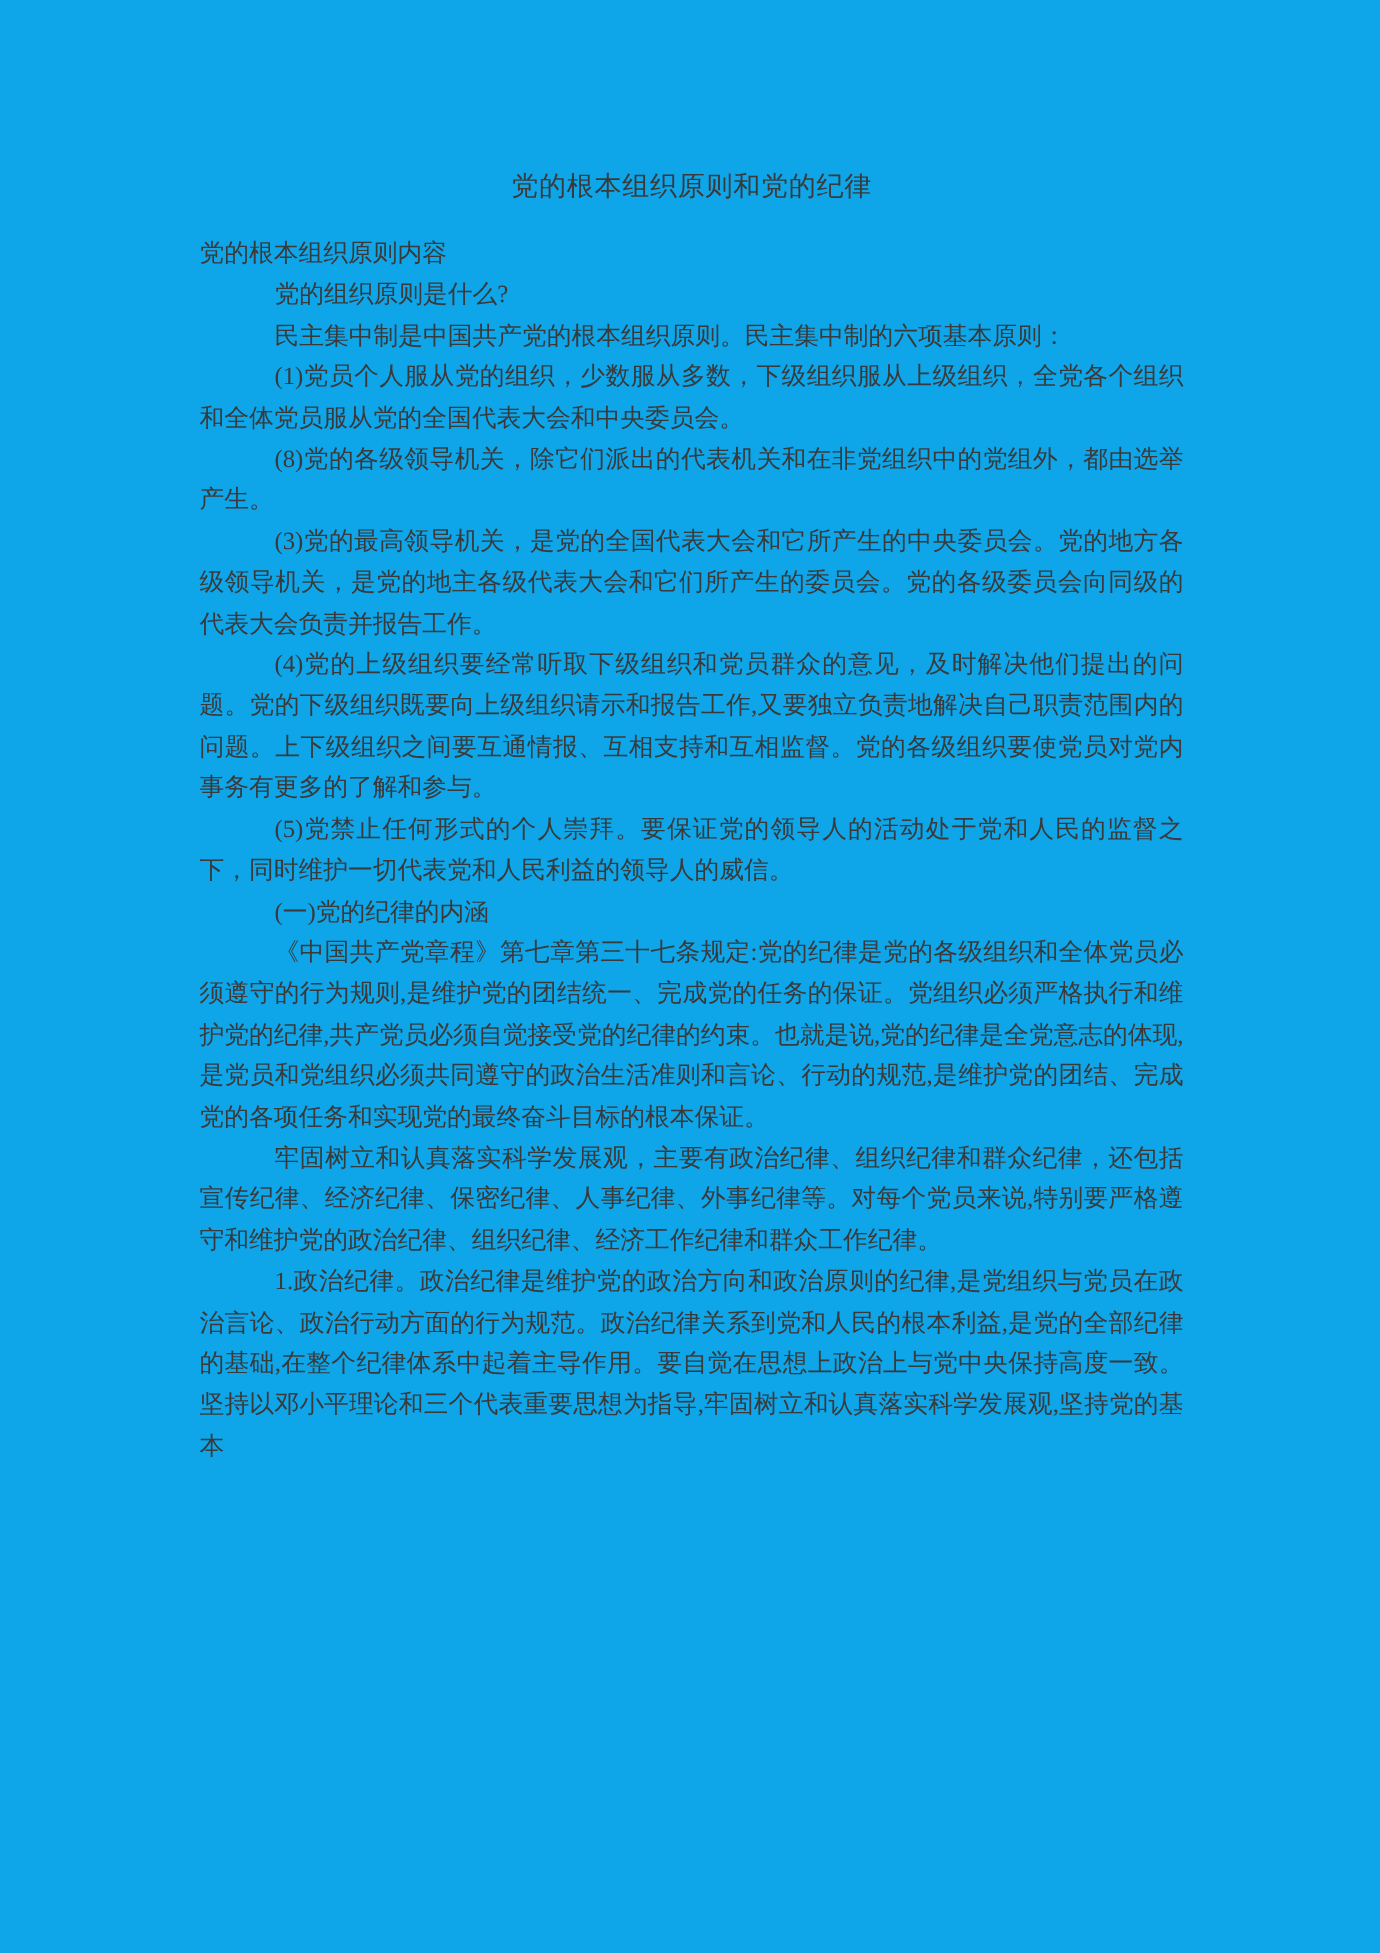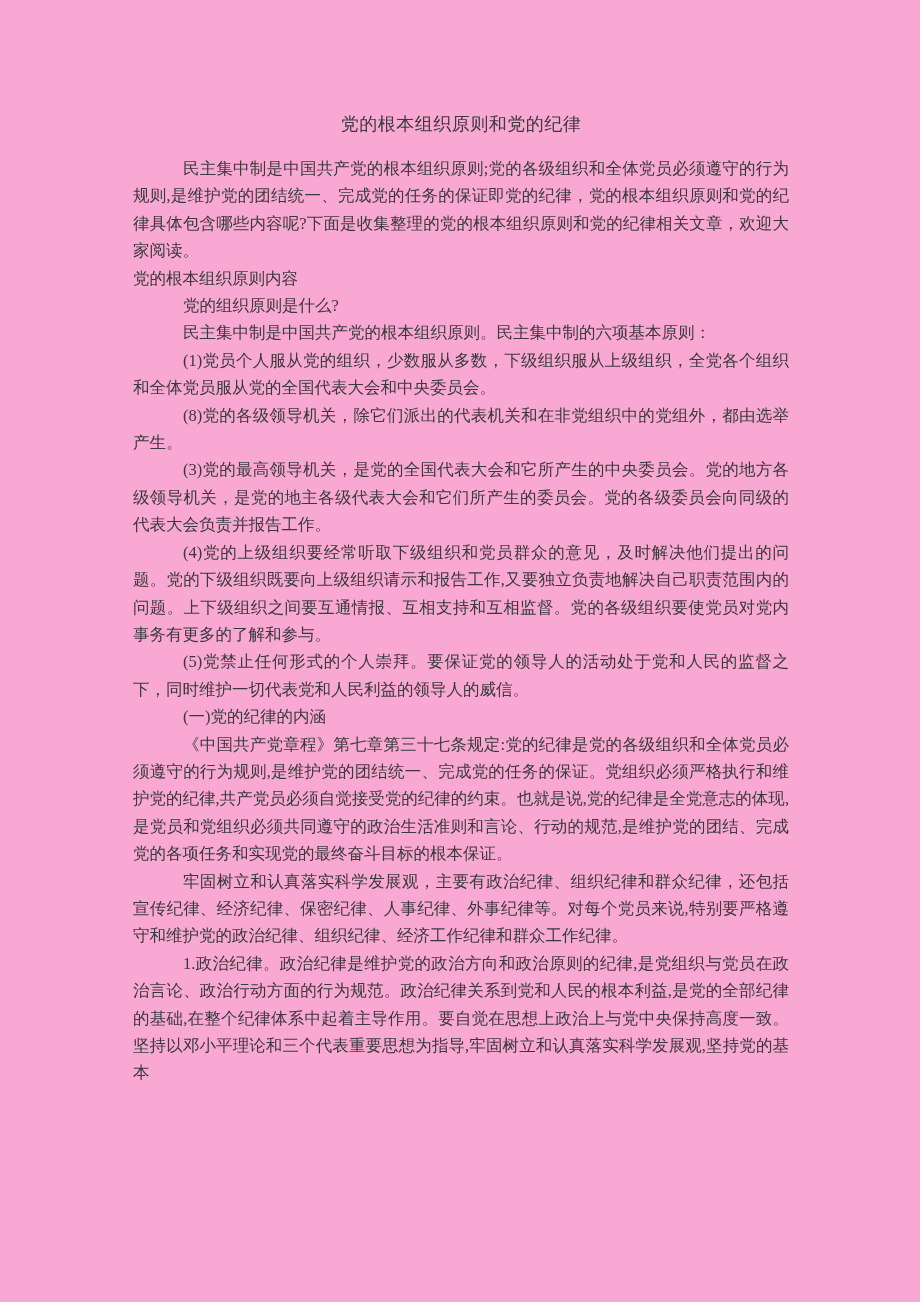--- a/index.html
+++ b/index.html
@@ -11,21 +11,21 @@
     body {
       width: 920px;
       height: 1302px;
       position: relative;
       font-family: "Liberation Serif", "DejaVu Serif", serif;
       overflow: hidden;
     }
     .page {
       position: absolute;
       inset: 0;
-      background: #f9a8d4;
+      background: #0ea5e9;
     }
     .content {
       position: absolute;
       left: 133px;
       top: 111px;
       width: 656px;
     }
     .doc-title {
       margin: 0 0 17px 0;
       font-size: 18px;
@@ -47,21 +47,20 @@
       text-indent: 50px;
     }
   </style>
 </head>
 <body>
 
 <div class="page">
   <div class="content">
     <h1 class="doc-title">党的根本组织原则和党的纪律</h1>
     <div id="doc-body">
-        <p class="para indent">民主集中制是中国共产党的根本组织原则;党的各级组织和全体党员必须遵守的行为规则,是维护党的团结统一、完成党的任务的保证即党的纪律，党的根本组织原则和党的纪律具体包含哪些内容呢?下面是收集整理的党的根本组织原则和党的纪律相关文章，欢迎大家阅读。</p>
         <p class="para">党的根本组织原则内容</p>
         <p class="para indent">党的组织原则是什么?</p>
         <p class="para indent">民主集中制是中国共产党的根本组织原则。民主集中制的六项基本原则：</p>
         <p class="para indent">(1)党员个人服从党的组织，少数服从多数，下级组织服从上级组织，全党各个组织和全体党员服从党的全国代表大会和中央委员会。</p>
         <p class="para indent">(8)党的各级领导机关，除它们派出的代表机关和在非党组织中的党组外，都由选举产生。</p>
         <p class="para indent">(3)党的最高领导机关，是党的全国代表大会和它所产生的中央委员会。党的地方各级领导机关，是党的地主各级代表大会和它们所产生的委员会。党的各级委员会向同级的代表大会负责并报告工作。</p>
         <p class="para indent">(4)党的上级组织要经常听取下级组织和党员群众的意见，及时解决他们提出的问题。党的下级组织既要向上级组织请示和报告工作,又要独立负责地解决自己职责范围内的问题。上下级组织之间要互通情报、互相支持和互相监督。党的各级组织要使党员对党内事务有更多的了解和参与。</p>
         <p class="para indent">(5)党禁止任何形式的个人崇拜。要保证党的领导人的活动处于党和人民的监督之下，同时维护一切代表党和人民利益的领导人的威信。</p>
         <p class="para indent">(一)党的纪律的内涵</p>
         <p class="para indent">《中国共产党章程》第七章第三十七条规定:党的纪律是党的各级组织和全体党员必须遵守的行为规则,是维护党的团结统一、完成党的任务的保证。党组织必须严格执行和维护党的纪律,共产党员必须自觉接受党的纪律的约束。也就是说,党的纪律是全党意志的体现,是党员和党组织必须共同遵守的政治生活准则和言论、行动的规范,是维护党的团结、完成党的各项任务和实现党的最终奋斗目标的根本保证。</p>

